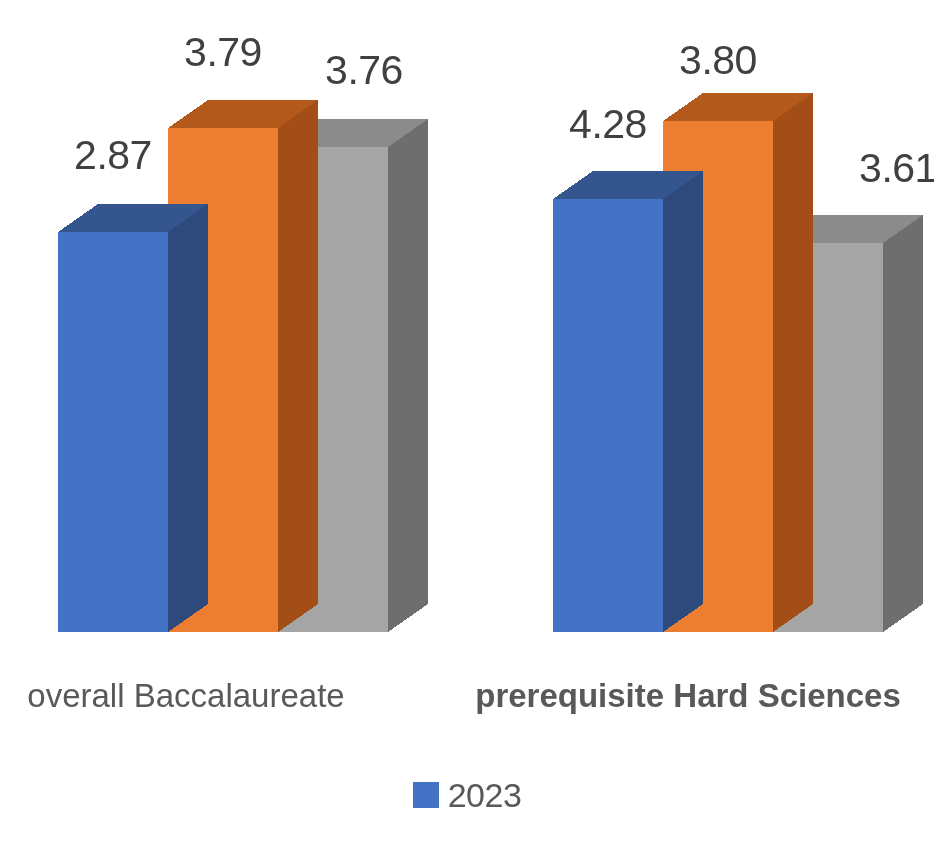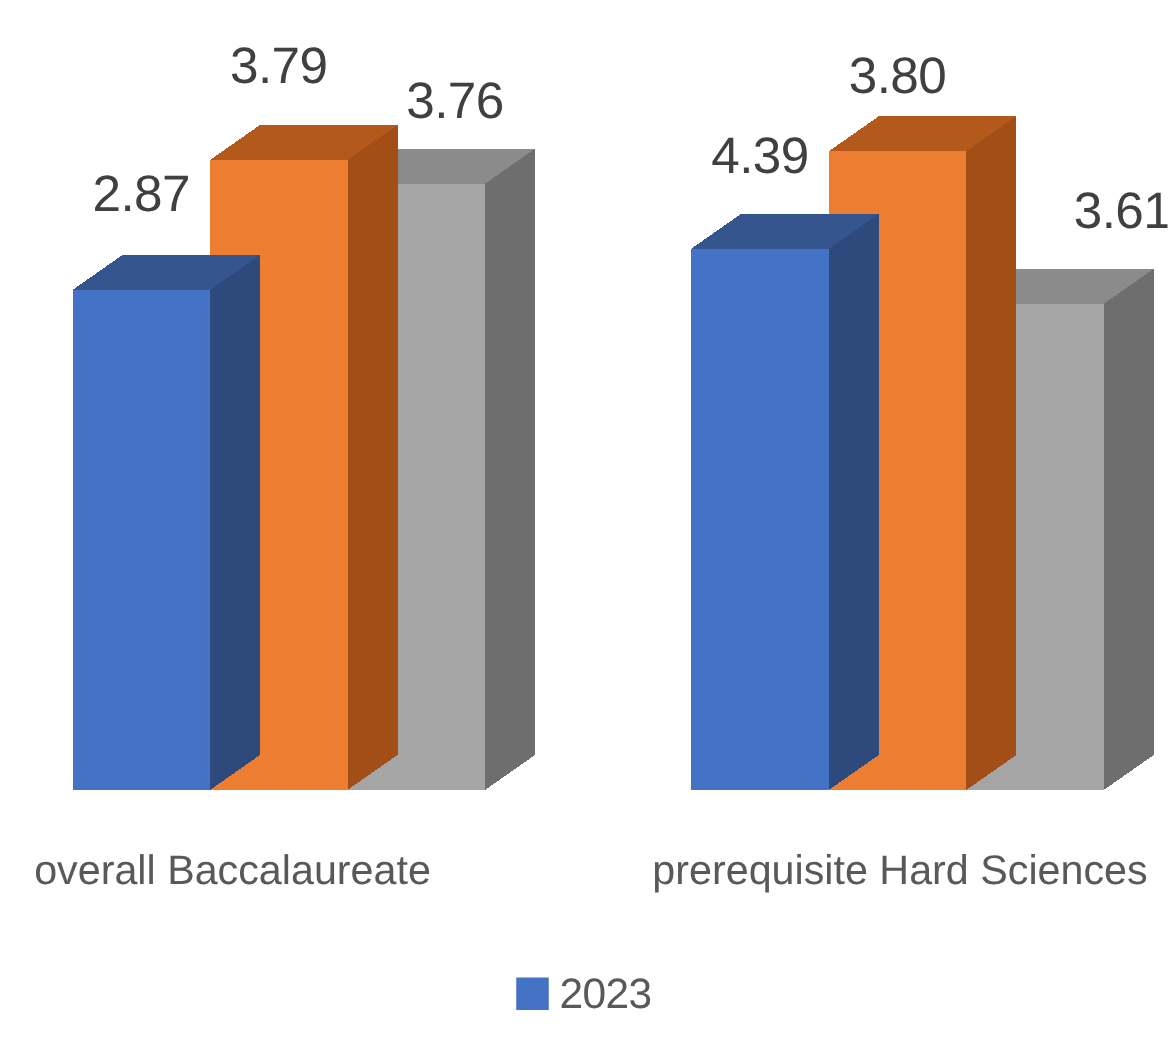--- a/index.html
+++ b/index.html
@@ -124,31 +124,31 @@
           <g>
             <polygon points="168,232 208,204 208,604 168,632" fill="#2E4A7D"></polygon>
             <polygon points="58,232 98,204 208,204 168,232" fill="#35558F"></polygon>
             <polygon points="58,232 168,232 168,632 58,632" fill="#4472C4"></polygon>
           </g>
         </g>
     </svg>
     <div id="data-labels-layer">
         <div class="data-label" style="left: 113px; top: 135px;">2.87</div>
         <div class="data-label" style="left: 223px; top: 32px;">3.79</div>
-        <div class="data-label" style="left: 364px; top: 60px;">3.76</div>
-        <div class="data-label" style="left: 608px; top: 104px;">4.39</div>
+        <div class="data-label" style="left: 364px; top: 50px;">3.76</div>
+        <div class="data-label" style="left: 608px; top: 104px;">4.28</div>
         <div class="data-label" style="left: 718px; top: 25px; margin-top: 15px;">3.80</div>
         <div class="data-label" style="left: 862px; top: 148px; margin-left: 36px;">3.61</div>
       </div>
   </div>
 
   <div class="category-axis">
     <div id="category-labels">
         <div class="category-label" style="left: 186px;">overall Baccalaureate</div>
-        <div class="category-label" style="left: 720px;">prerequisite Hard Sciences</div>
+        <div class="category-label" style="left: 688px; font-weight: bold;">prerequisite Hard Sciences</div>
       </div>
   </div>
 
   <div class="legend">
     <div class="legend-entry">
       <span class="legend-swatch" style="background:#4472C4"></span>
       <span class="legend-text">2023</span>
     </div>
   </div>
 

